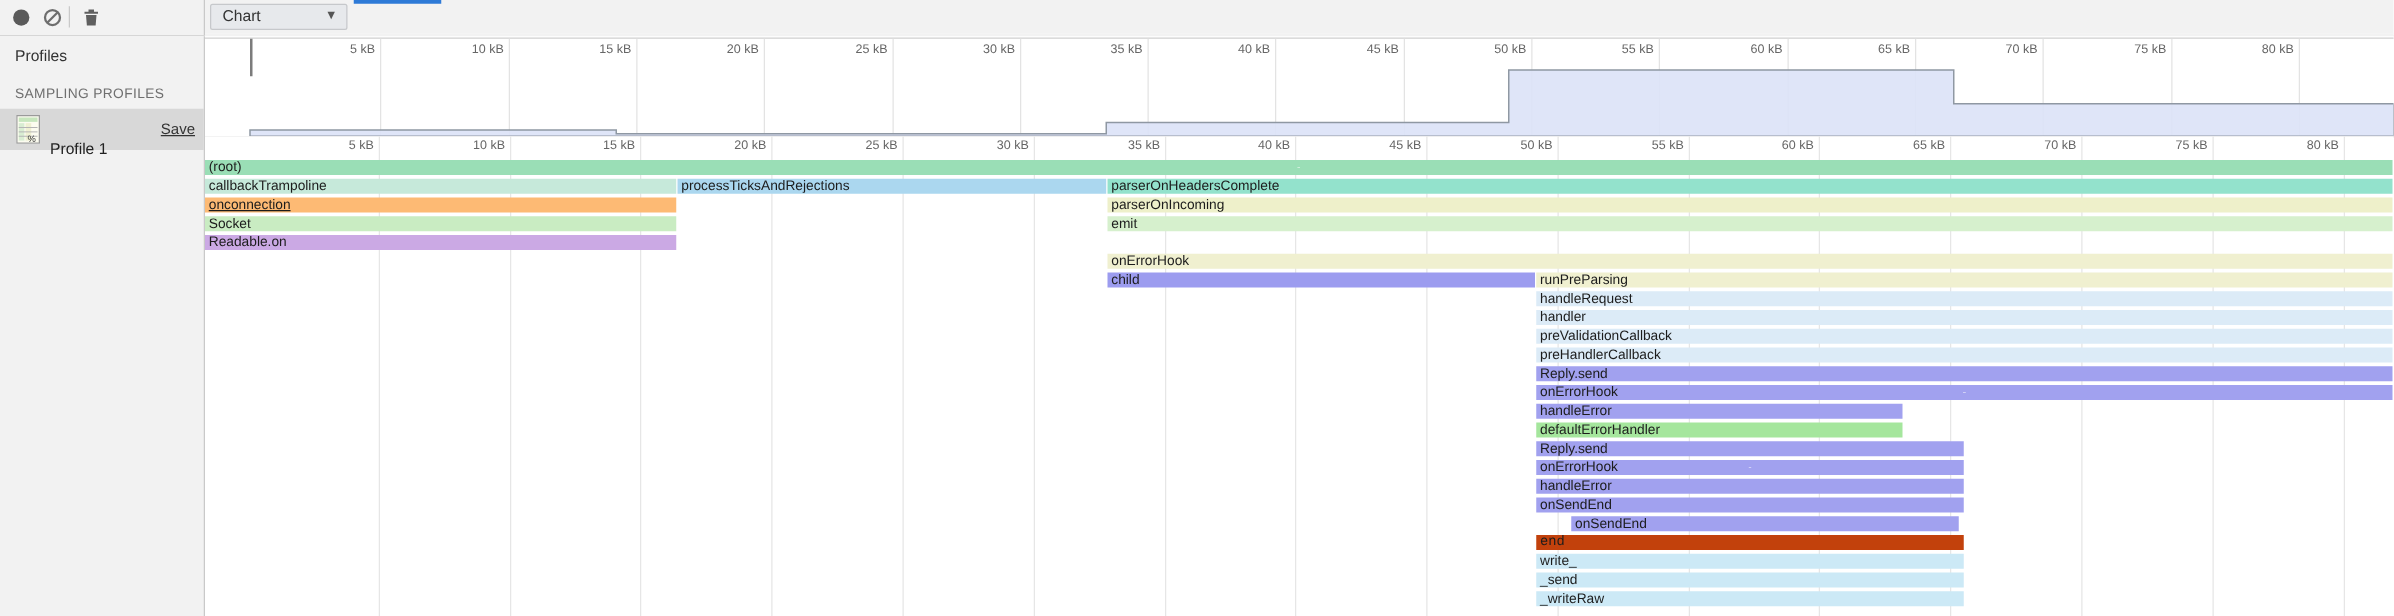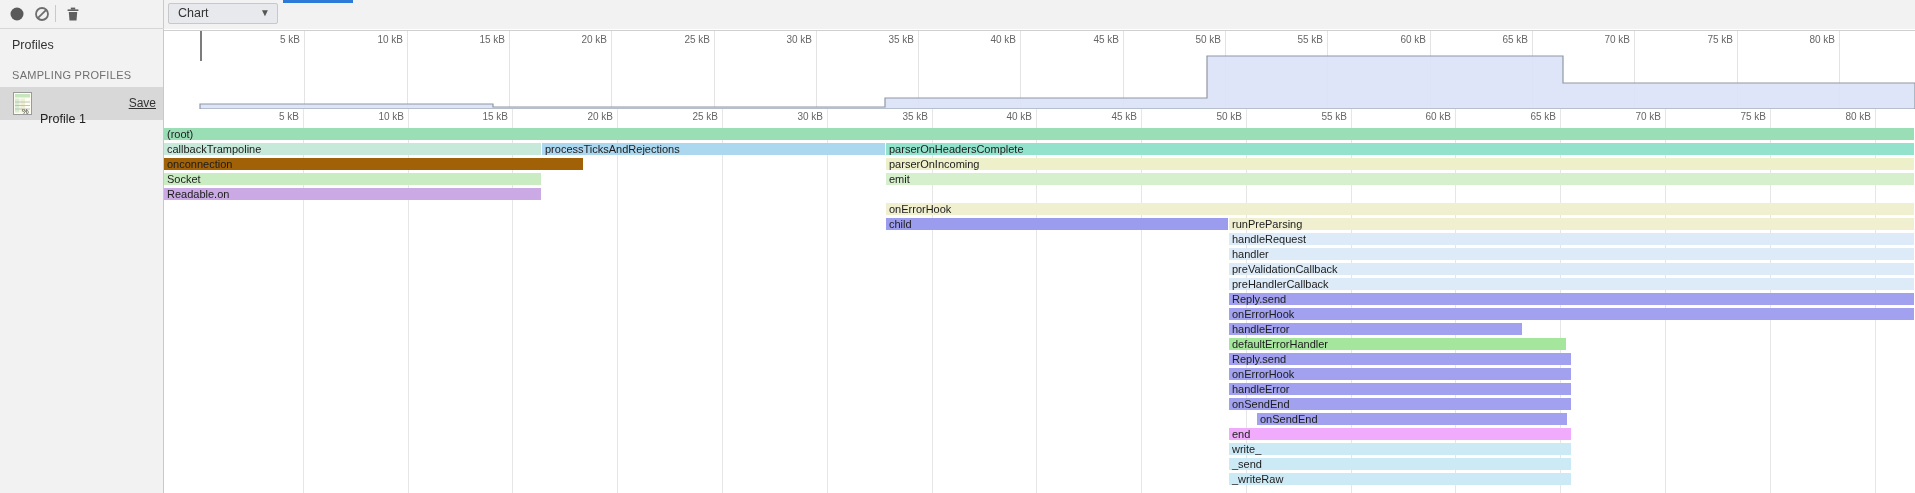--- a/index.html
+++ b/index.html
@@ -162,40 +162,40 @@
       <div class="vline" style="left: 1501px;"></div>
       <div class="tick-label" style="left: 1435px;">70 kB</div>
       <div class="vline" style="left: 1606px;"></div>
       <div class="tick-label" style="left: 1540px;">75 kB</div>
       <div class="vline" style="left: 1711px;"></div>
       <div class="tick-label" style="left: 1645px;">80 kB</div>
       <div class="frame dotted" style="left: 0px; width: 1750px; top: 19px; background: radial-gradient(rgba(255, 255, 255, 0.5) 0.8px, rgba(255, 255, 255, 0) 1.3px) rgb(154, 222, 182);">(root)</div>
       <div class="frame" style="left: 0px; width: 377px; top: 34px; background: rgb(198, 233, 218);">callbackTrampoline</div>
       <div class="frame" style="left: 378px; width: 343px; top: 34px; background: rgb(171, 215, 239);">processTicksAndRejections</div>
       <div class="frame dotted" style="left: 722px; width: 1028px; top: 34px; background: radial-gradient(rgba(255, 255, 255, 0.5) 0.8px, rgba(255, 255, 255, 0) 1.3px) rgb(147, 226, 204);">parserOnHeadersComplete</div>
-      <div class="frame" style="left: 0px; width: 419px; top: 49px; background: #a16207;">onconnection</div>
+      <div class="frame" style="left: 0px; width: 377px; top: 49px; background: #fdba74; text-decoration: underline;">onconnection</div>
       <div class="frame" style="left: 722px; width: 1028px; top: 49px; background: rgb(238, 240, 202);">parserOnIncoming</div>
       <div class="frame" style="left: 0px; width: 377px; top: 64px; background: rgb(201, 236, 194);">Socket</div>
       <div class="frame" style="left: 722px; width: 1028px; top: 64px; background: rgb(214, 240, 205);">emit</div>
       <div class="frame" style="left: 0px; width: 377px; top: 79px; background: rgb(203, 169, 228);">Readable.on</div>
       <div class="frame" style="left: 722px; width: 1028px; top: 94px; background: rgb(240, 240, 208);">onErrorHook</div>
       <div class="frame dotted" style="left: 722px; width: 342px; top: 109px; background: radial-gradient(rgba(255, 255, 255, 0.5) 0.8px, rgba(255, 255, 255, 0) 1.3px) rgb(156, 156, 239);">child</div>
       <div class="frame" style="left: 1065px; width: 685px; top: 109px; background: rgb(240, 240, 208);">runPreParsing</div>
       <div class="frame" style="left: 1065px; width: 685px; top: 124px; background: rgb(220, 235, 247);">handleRequest</div>
       <div class="frame" style="left: 1065px; width: 685px; top: 139px; background: rgb(220, 235, 247);">handler</div>
       <div class="frame" style="left: 1065px; width: 685px; top: 154px; background: rgb(220, 235, 247);">preValidationCallback</div>
       <div class="frame" style="left: 1065px; width: 685px; top: 169px; background: rgb(220, 235, 247);">preHandlerCallback</div>
       <div class="frame dotted" style="left: 1065px; width: 685px; top: 184px; background: radial-gradient(rgba(255, 255, 255, 0.5) 0.8px, rgba(255, 255, 255, 0) 1.3px) rgb(161, 161, 239);">Reply.send</div>
       <div class="frame dotted" style="left: 1065px; width: 685px; top: 199px; background: radial-gradient(rgba(255, 255, 255, 0.5) 0.8px, rgba(255, 255, 255, 0) 1.3px) rgb(161, 161, 239);">onErrorHook</div>
       <div class="frame dotted" style="left: 1065px; width: 293px; top: 214px; background: radial-gradient(rgba(255, 255, 255, 0.5) 0.8px, rgba(255, 255, 255, 0) 1.3px) rgb(161, 161, 239);">handleError</div>
-      <div class="frame" style="left: 1065px; width: 337px; top: 229px; background: rgb(165, 230, 157);">defaultErrorHandler</div>
+      <div class="frame" style="left: 1065px; width: 293px; top: 229px; background: rgb(165, 230, 157);">defaultErrorHandler</div>
       <div class="frame dotted" style="left: 1065px; width: 342px; top: 244px; background: radial-gradient(rgba(255, 255, 255, 0.5) 0.8px, rgba(255, 255, 255, 0) 1.3px) rgb(161, 161, 239);">Reply.send</div>
       <div class="frame dotted" style="left: 1065px; width: 342px; top: 259px; background: radial-gradient(rgba(255, 255, 255, 0.5) 0.8px, rgba(255, 255, 255, 0) 1.3px) rgb(161, 161, 239);">onErrorHook</div>
       <div class="frame dotted" style="left: 1065px; width: 342px; top: 274px; background: radial-gradient(rgba(255, 255, 255, 0.5) 0.8px, rgba(255, 255, 255, 0) 1.3px) rgb(161, 161, 239);">handleError</div>
       <div class="frame dotted" style="left: 1065px; width: 342px; top: 289px; background: radial-gradient(rgba(255, 255, 255, 0.5) 0.8px, rgba(255, 255, 255, 0) 1.3px) rgb(161, 161, 239);">onSendEnd</div>
       <div class="frame dotted" style="left: 1065px; width: 310px; top: 304px; background: radial-gradient(rgba(255, 255, 255, 0.5) 0.8px, rgba(255, 255, 255, 0) 1.3px) rgb(161, 161, 239); margin-left: 28px;">onSendEnd</div>
-      <div class="frame" style="left: 1065px; width: 342px; top: 319px; background: #f0abfc;">end</div>
+      <div class="frame" style="left: 1065px; width: 342px; top: 319px; background: #c2410c; font-family: Liberation Mono, monospace;">end</div>
       <div class="frame" style="left: 1065px; width: 342px; top: 334px; background: rgb(204, 233, 246);">write_</div>
       <div class="frame" style="left: 1065px; width: 342px; top: 349px; background: rgb(204, 233, 246);">_send</div>
       <div class="frame" style="left: 1065px; width: 342px; top: 364px; background: rgb(204, 233, 246);">_writeRaw</div>
     </div>
 
 </div>
 
 </body></html>

